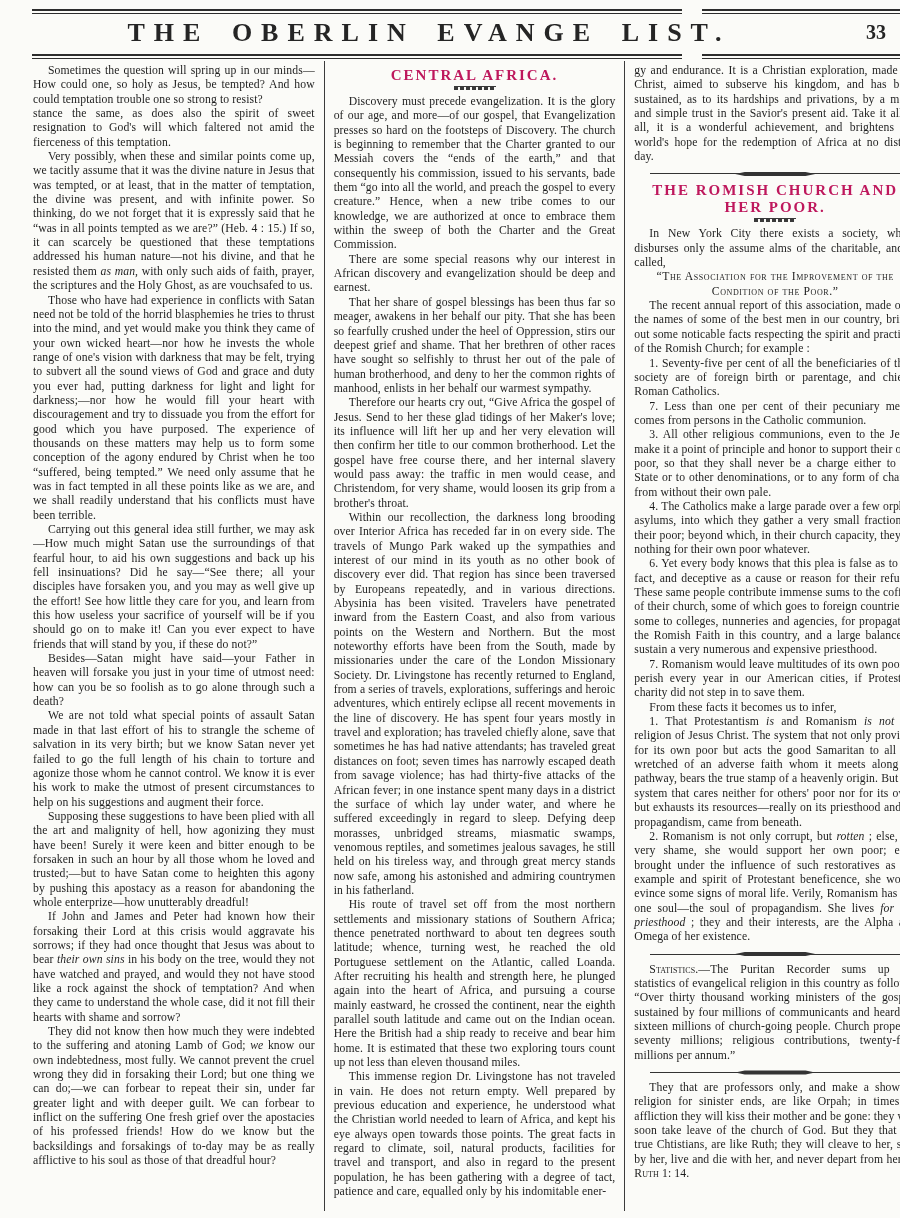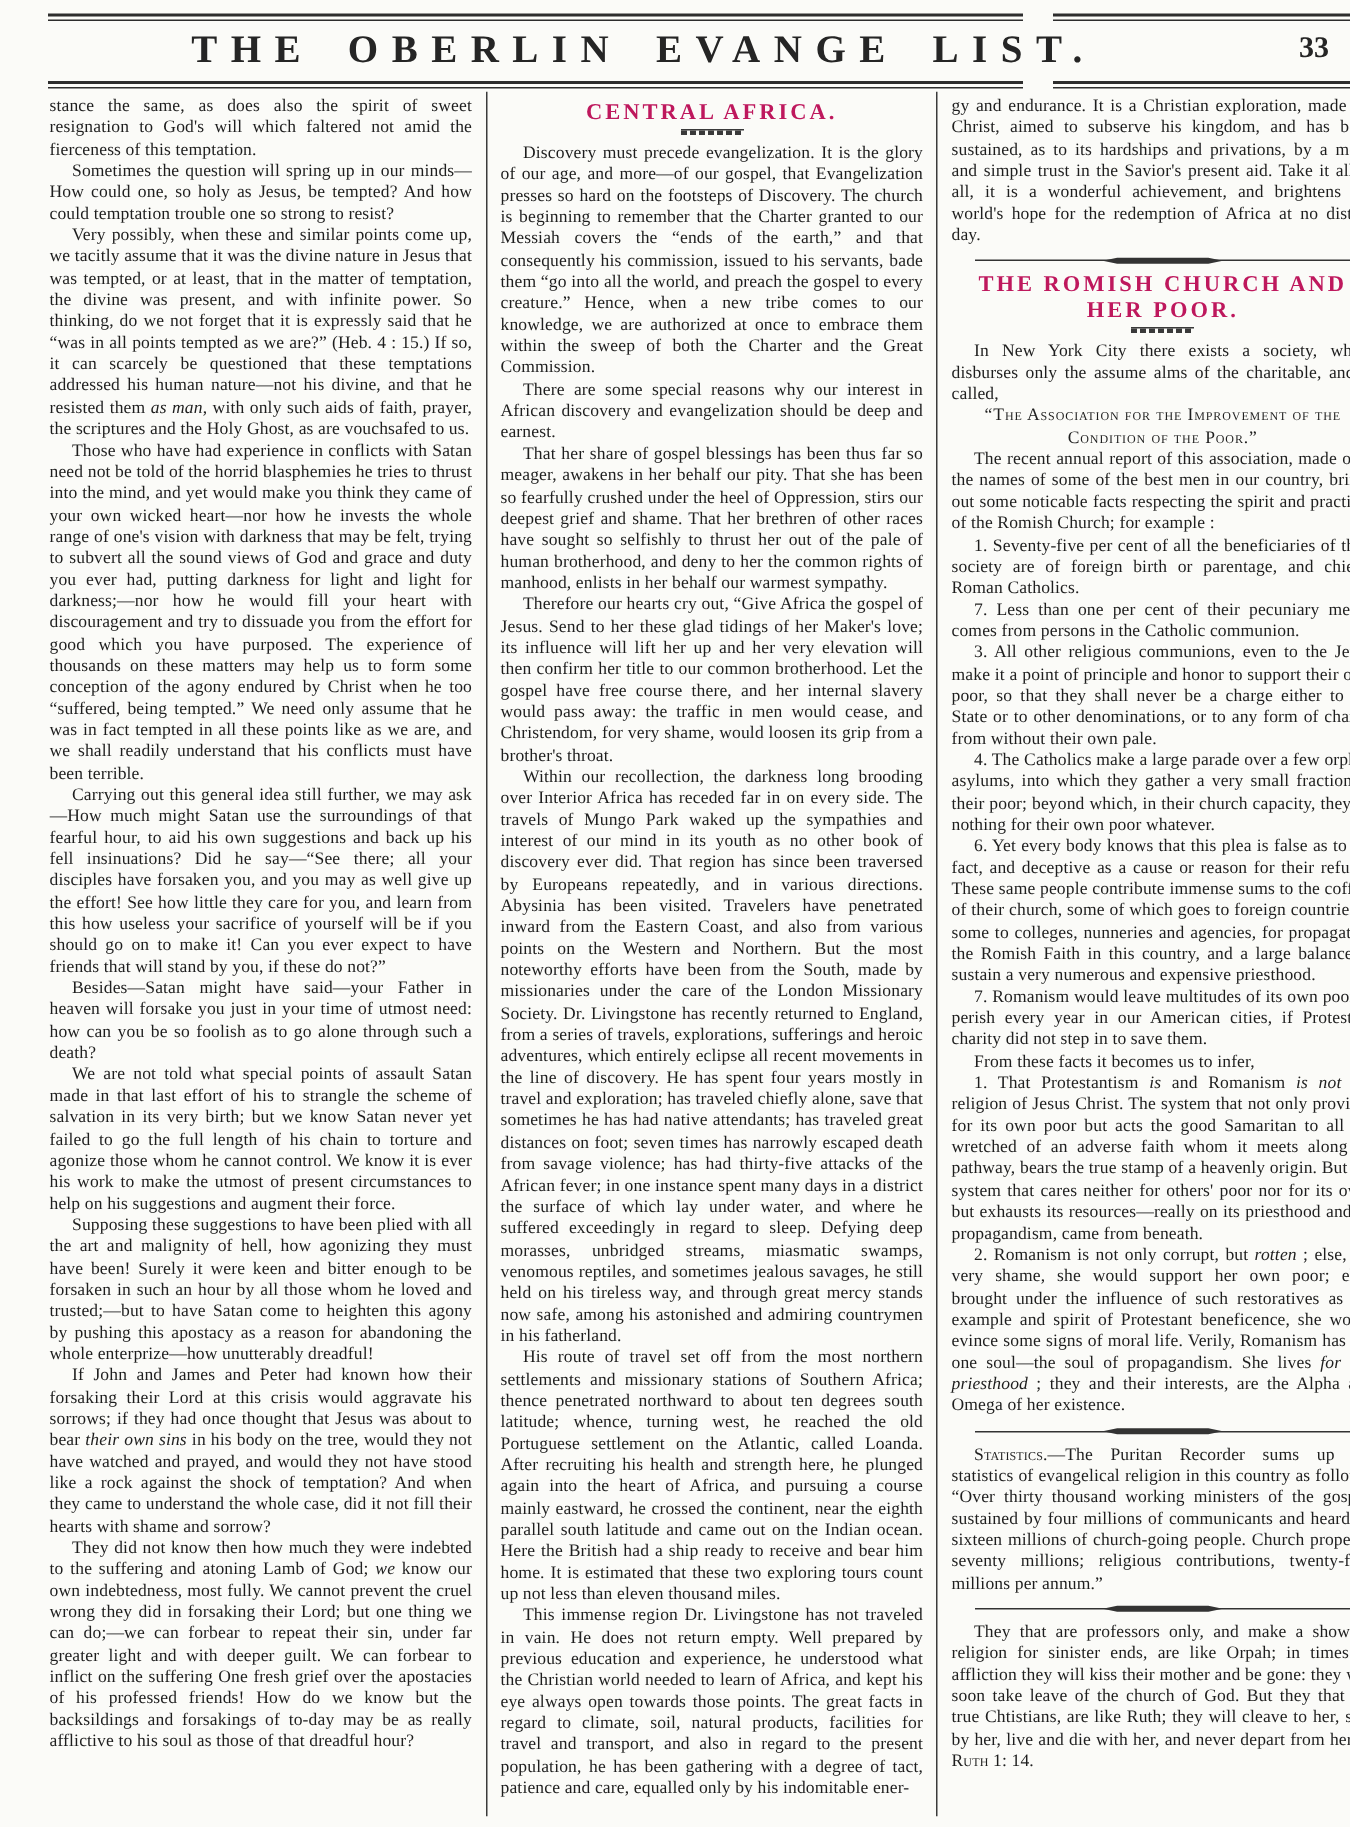--- a/index.html
+++ b/index.html
@@ -102,22 +102,22 @@
     </div>
     <div class="drule">
       <span class="seg seg1"></span>
       <span class="seg seg2"></span>
     </div>
   </header>
 
   <main class="cols">
 
     <section class="col c1">
+      <p class="para">Sometimes the question will spring up in our minds—How could one, so holy as Jesus, be tempted?  And how could temptation trouble one so strong to resist?</p>
       <p class="para noindent">stance the same, as does also the spirit of sweet resignation to God's will which faltered not amid the fierceness of this temptation.</p>
-      <p class="para">Sometimes the question will spring up in our minds—How could one, so holy as Jesus, be tempted?  And how could temptation trouble one so strong to resist?</p>
       <p class="para"><span>Very possibly, when these and similar points come up, we tacitly assume that it was the divine nature in Jesus that was tempted, or at least, that in the matter of temptation, the divine was present, and with infinite power. So thinking, do we not forget that it is expressly said that he “was in all points tempted as we are?” (Heb. 4 : 15.)  If so, it can scarcely be questioned that these temptations addressed his human nature—not his divine, and that he resisted them </span><span class="it">as man</span><span>, with only such aids of faith, prayer, the scriptures and the Holy Ghost, as are vouchsafed to us.</span></p>
       <p class="para">Those who have had experience in conflicts with Satan need not be told of the horrid blasphemies he tries to thrust into the mind, and yet would make you think they came of your own wicked heart—nor how he invests the whole range of one's vision with darkness that may be felt, trying to subvert all the sound views of God and grace and duty you ever had, putting darkness for light and light for darkness;—nor how he would fill your heart with discouragement and try to dissuade you from the effort for good which you have purposed.  The experience of thousands on these matters may help us to form some conception of the agony endured by Christ when he too “suffered, being tempted.”  We need only assume that he was in fact tempted in all these points like as we are, and we shall readily understand that his conflicts must have been terrible.</p>
       <p class="para">Carrying out this general idea still further, we may ask—How much might Satan use the surroundings of that fearful hour, to aid his own suggestions and back up his fell insinuations?  Did he say—“See there; all your disciples have forsaken you, and you may as well give up the effort!  See how little they care for you, and learn from this how useless your sacrifice of yourself will be if you should go on to make it!  Can you ever expect to have friends that will stand by you, if these do not?”</p>
       <p class="para">Besides—Satan might have said—your Father in heaven will forsake you just in your time of utmost need: how can you be so foolish as to go alone through such a death?</p>
       <p class="para">We are not told what special points of assault Satan made in that last effort of his to strangle the scheme of salvation in its very birth; but we know Satan never yet failed to go the full length of his chain to torture and agonize those whom he cannot control.  We know it is ever his work to make the utmost of present circumstances to help on his suggestions and augment their force.</p>
       <p class="para">Supposing these suggestions to have been plied with all the art and malignity of hell, how agonizing they must have been!  Surely it were keen and bitter enough to be forsaken in such an hour by all those whom he loved and trusted;—but to have Satan come to heighten this agony by pushing this apostacy as a reason for abandoning the whole enterprize—how unutterably dreadful!</p>
       <p class="para"><span>If John and James and Peter had known how their forsaking their Lord at this crisis would aggravate his sorrows; if they had once thought that Jesus was about to bear </span><span class="it">their own sins</span><span> in his body on the tree, would they not have watched and prayed, and would they not have stood like a rock against the shock of temptation?  And when they came to understand the whole case, did it not fill their hearts with shame and sorrow?</span></p>
       <p class="para"><span>They did not know then how much they were indebted to the suffering and atoning Lamb of God; </span><span class="it">we</span><span> know our own indebtedness, most fully.  We cannot prevent the cruel wrong they did in forsaking their Lord; but one thing we can do;—we can forbear to repeat their sin, under far greater light and with deeper guilt.  We can forbear to inflict on the suffering One fresh grief over the apostacies of his professed friends!  How do we know but the backsildings and forsakings of to-day may be as really afflictive to his soul as those of that dreadful hour?</span></p>
     </section>
 

